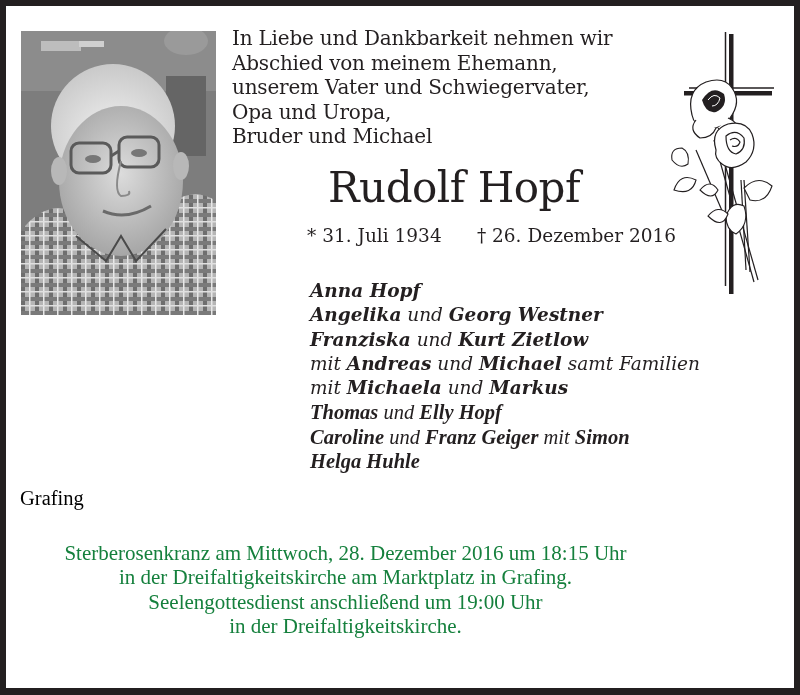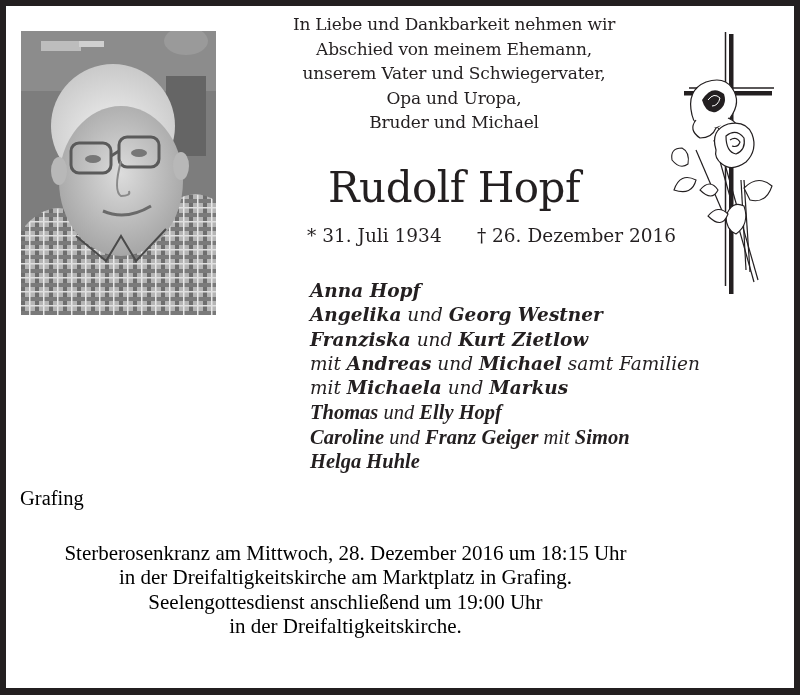--- a/index.html
+++ b/index.html
@@ -2,32 +2,32 @@
 <html><head>
 <meta charset="utf-8">
 <style>
   html, body { margin:0; padding:0; }
   body { width:800px; height:695px; background:#231f20; position:relative; overflow:hidden; }
   .card { position:absolute; left:6px; top:6px; width:788px; height:682px; background:#ffffff; }
   .serif { font-family: "DejaVu Serif", "Liberation Serif", serif; color:#231f20; }
 
   .photo { position:absolute; left:15px; top:25px; width:195px; height:284px; overflow:hidden; background:#8a8a8a; }
 
-  .intro { position:absolute; left:226px; top:6px; width:444px; text-align:center; font-size:17px; line-height:24.6px; letter-spacing:-0.2px; }
+  .intro { position:absolute; left:226px; top:20px; width:444px; text-align:left; font-size:20px; line-height:24.6px; letter-spacing:-0.2px; }
   .intro div { white-space:nowrap; }
   .name { position:absolute; left:226px; top:157px; width:444px; text-align:center; font-size:42px; line-height:50px; letter-spacing:-0.5px; }
   .dates { position:absolute; left:226px; top:218px; width:444px; text-align:right; font-size:18.5px; line-height:24px; white-space:pre; }
 
   .family { position:absolute; left:304px; top:273px; font-size:18.5px; line-height:24.3px;font-style:italic; }
   .family .line { white-space:nowrap; }
   .family b { font-weight:bold; }
 
   .place { position:absolute; left:14px; top:480px; font-size:20.5px; line-height:24px; font-family:"Liberation Serif", serif; }
 
-  .services { position:absolute; left:0; top:535px; width:679px; text-align:center; font-family:"Liberation Serif", serif; font-size:21px; line-height:24.4px; color:#000000; }
+  .services { position:absolute; left:0; top:535px; width:679px; text-align:center; font-family:"Liberation Serif", serif; font-size:21px; line-height:24.4px; color:#15803d; }
   .services div { white-space:nowrap; }
 
   .cross { position:absolute; left:660px; top:14px; width:130px; height:290px; }
 </style>
 </head>
 <body>
 
 <div class="card">
 
   <div class="photo">

